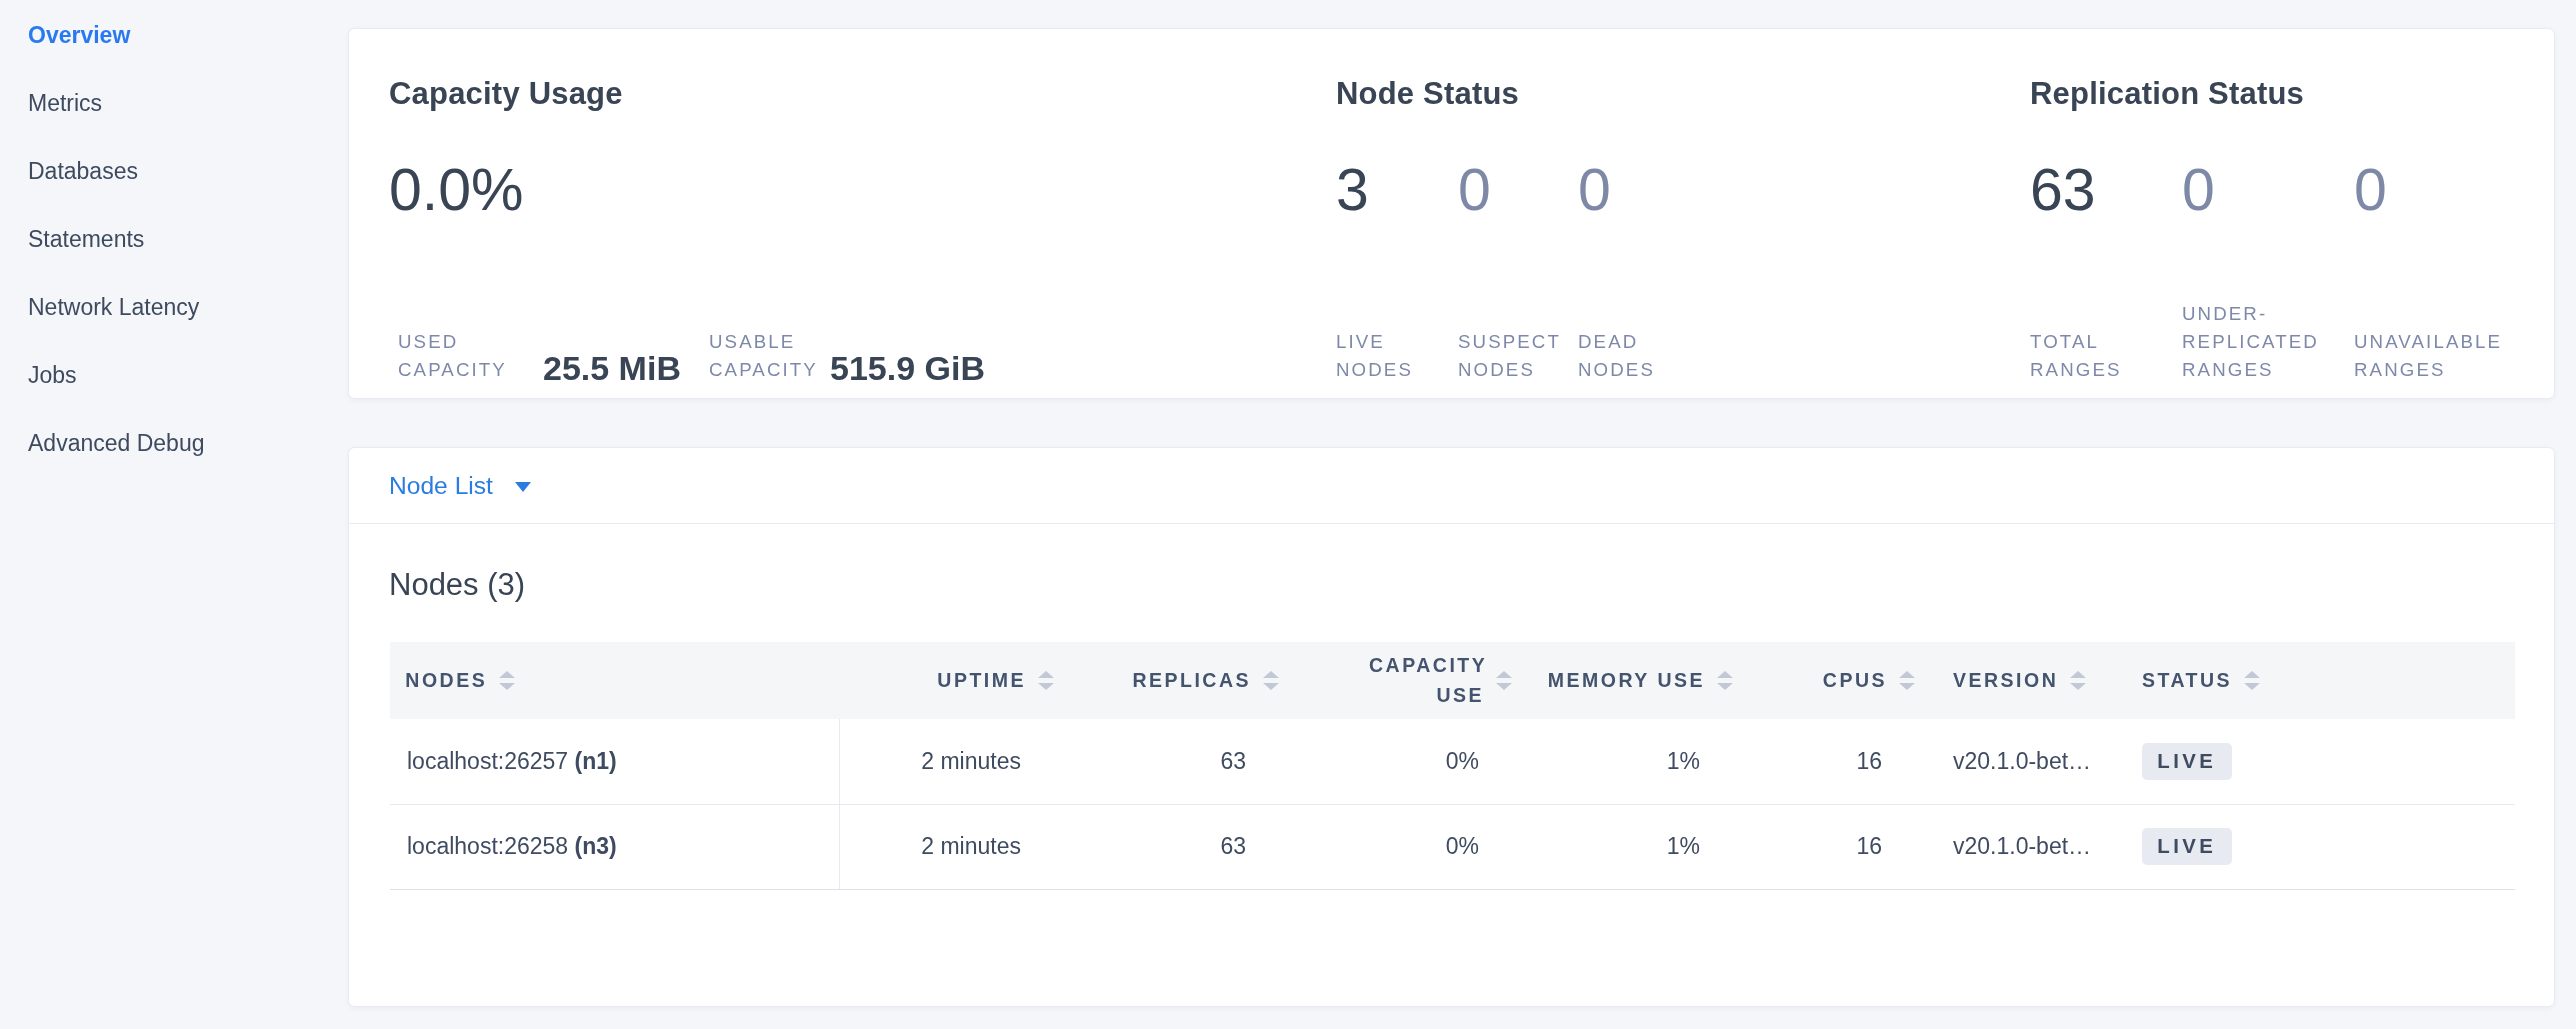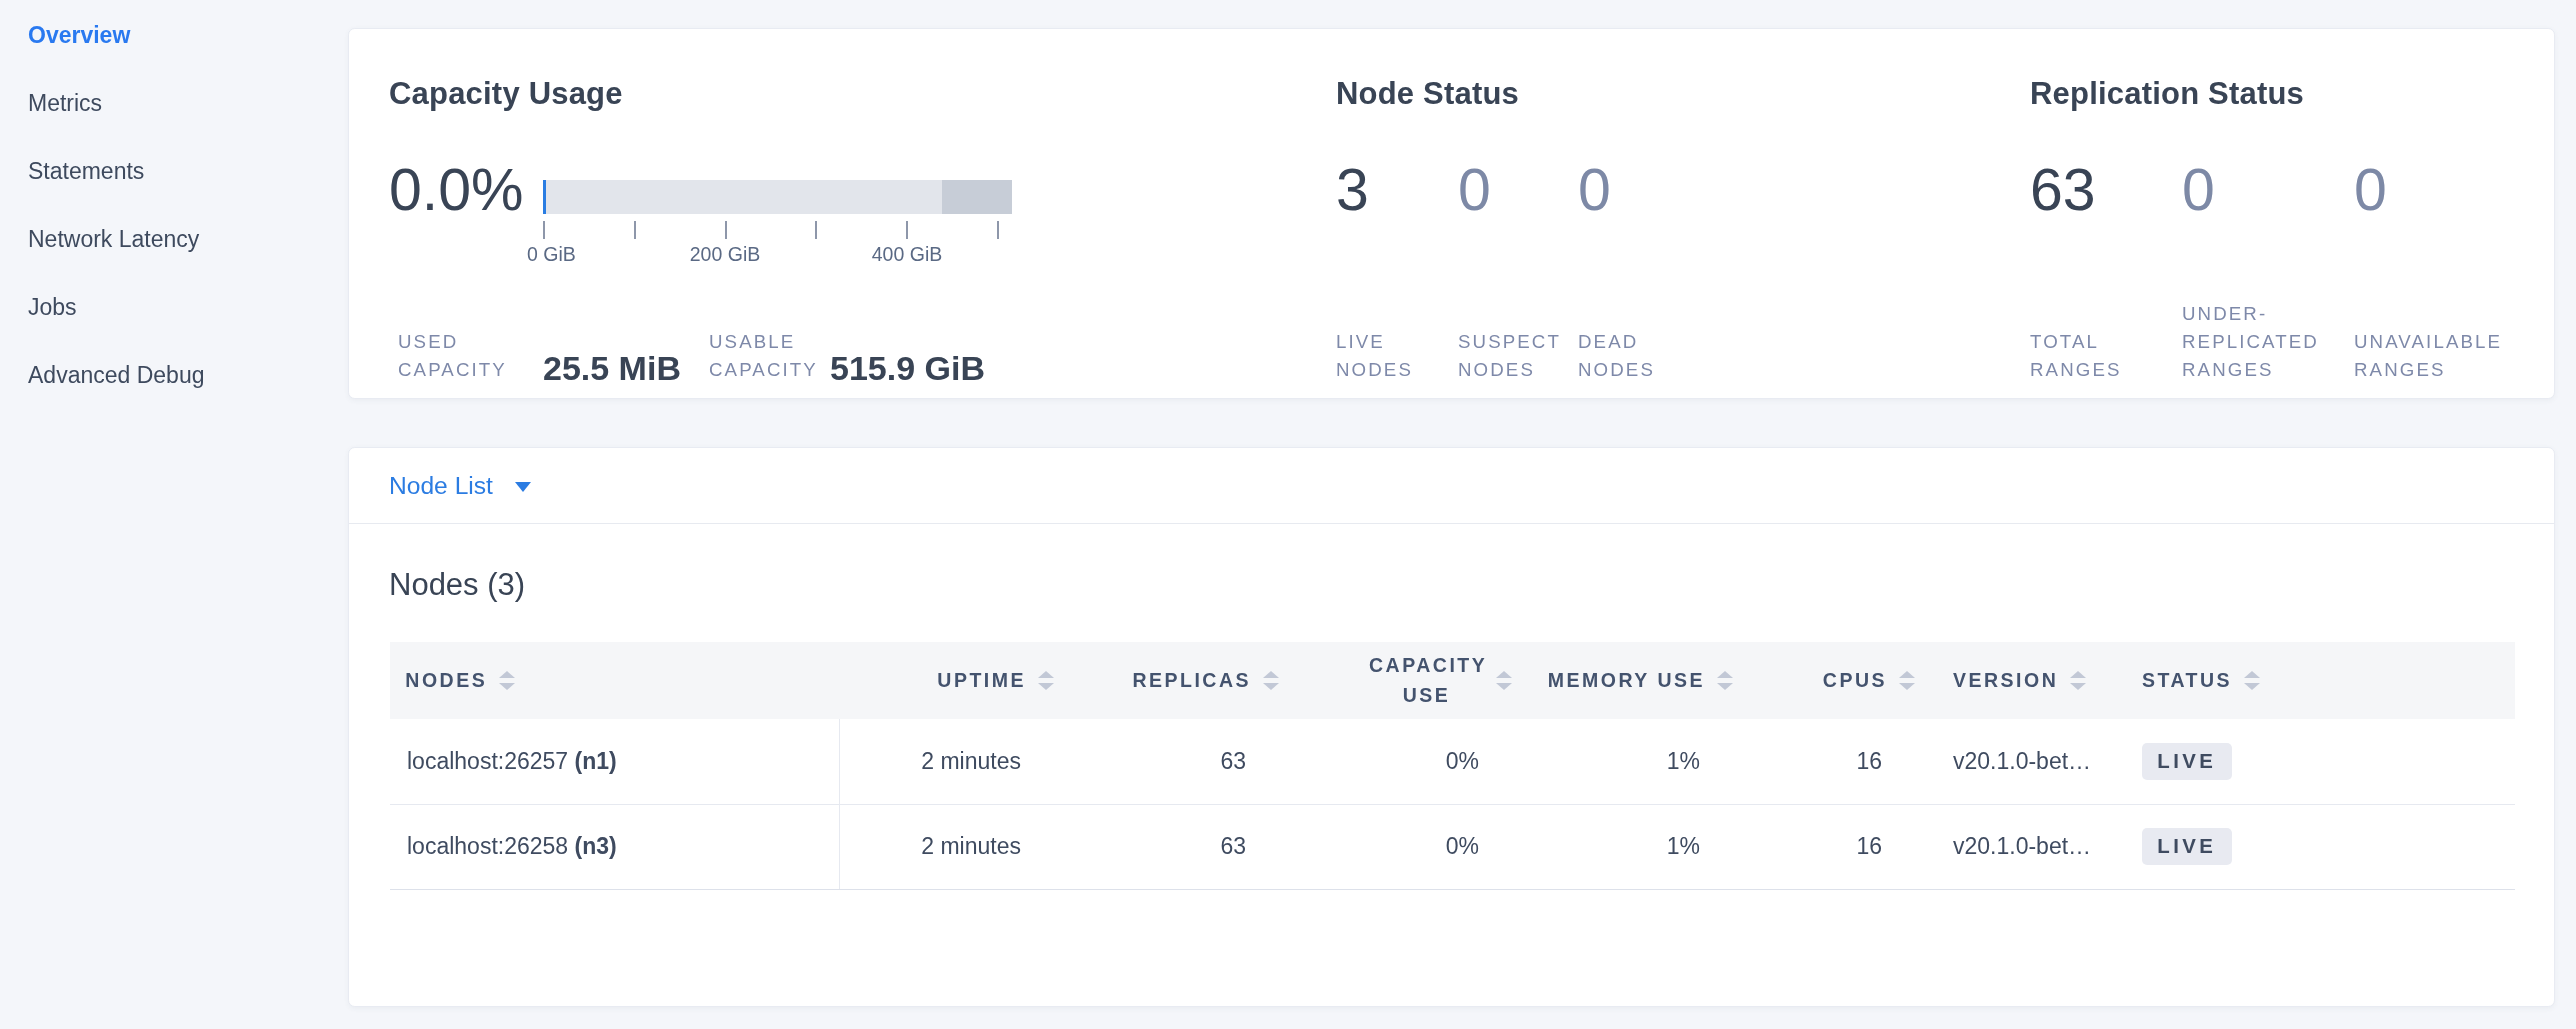--- a/index.html
+++ b/index.html
@@ -83,21 +83,21 @@
   table.nodes tr.body-row td { border-bottom:0.8px solid #e6e9f0; }
   table.nodes tr.body-row:last-child td { border-bottom:1.7px solid #dde1ea; }
   table.nodes tr.body-row td.col-nodes { border-right:0.8px solid #e6e9f0; }
 
   .th-inner { display:flex; align-items:center; }
   th.col-uptime .th-inner, th.col-replicas .th-inner, th.col-capuse .th-inner,
   th.col-memuse .th-inner, th.col-cpus .th-inner { justify-content:flex-end; }
   th.col-nodes .th-inner { padding-left:15.3px; }
   th.col-version .th-inner { padding-left:38px; }
   th.col-status .th-inner { padding-left:28px; }
-  .hdr-label.two-line { display:inline-block; max-width:115px; line-height:1.5; }
+  .hdr-label.two-line { display:inline-block; max-width:115px; text-align:right; line-height:1.5; }
 
   .sort-icon { display:inline-flex; flex-direction:column; align-items:center; margin-left:12px; }
   .sort-icon .up {
     width:0; height:0; border-left:8.5px solid transparent; border-right:8.5px solid transparent;
     border-bottom:7.6px solid #c2c8d6; margin-bottom:4.2px;
   }
   .sort-icon .down {
     width:0; height:0; border-left:8.5px solid transparent; border-right:8.5px solid transparent;
     border-top:7.6px solid #c2c8d6;
   }
@@ -114,51 +114,33 @@
     font-size:20.4px; font-weight:700; letter-spacing:3.4px; color:#3f4b60;
   }
 </style>
 </head>
 <body>
 
 <nav class="sidebar">
   <ul>
     <li class="active">Overview</li>
     <li>Metrics</li>
+    <li>Databases</li>
     <li>Statements</li>
     <li>Network Latency</li>
     <li>Jobs</li>
     <li>Advanced Debug</li>
   </ul>
 </nav>
 
 <section class="card" id="summary-card">
 
   <h2 class="card-title" style="left:40px">Capacity Usage</h2>
   <div class="big-number" id="cap-percent">0.0%</div>
 
-  <div class="cap-bar-wrap">
-    <div class="cap-bar">
-      <div class="non-usable"></div>
-      <div class="used"></div>
-    </div>
-    <div class="cap-ticks">
-      <i style="left:0"></i>
-        <i style="left:91px"></i>
-        <i style="left:182px"></i>
-      <i style="left:272px"></i>
-        <i style="left:363px"></i>
-        <i style="left:454px"></i>
-    </div>
-    <div class="cap-axis">
-      <span style="left:8.5px">0 GiB</span>
-      <span style="left:182px">200 GiB</span>
-      <span style="left:364px">400 GiB</span>
-    </div>
-  </div>
 
   <div class="stat-label" style="left:49px; width:110px">USED CAPACITY</div>
   <div class="stat-value-big" style="left:194px">25.5 MiB</div>
   <div class="stat-label" style="left:360px; width:110px">USABLE CAPACITY</div>
   <div class="stat-value-big" style="left:481px">515.9 GiB</div>
 
   <h2 class="card-title" style="left:987px">Node Status</h2>
   <div class="big-number" style="left:987px">3</div>
   <div class="big-number muted" style="left:1109px">0</div>
   <div class="big-number muted" style="left:1229px">0</div>

